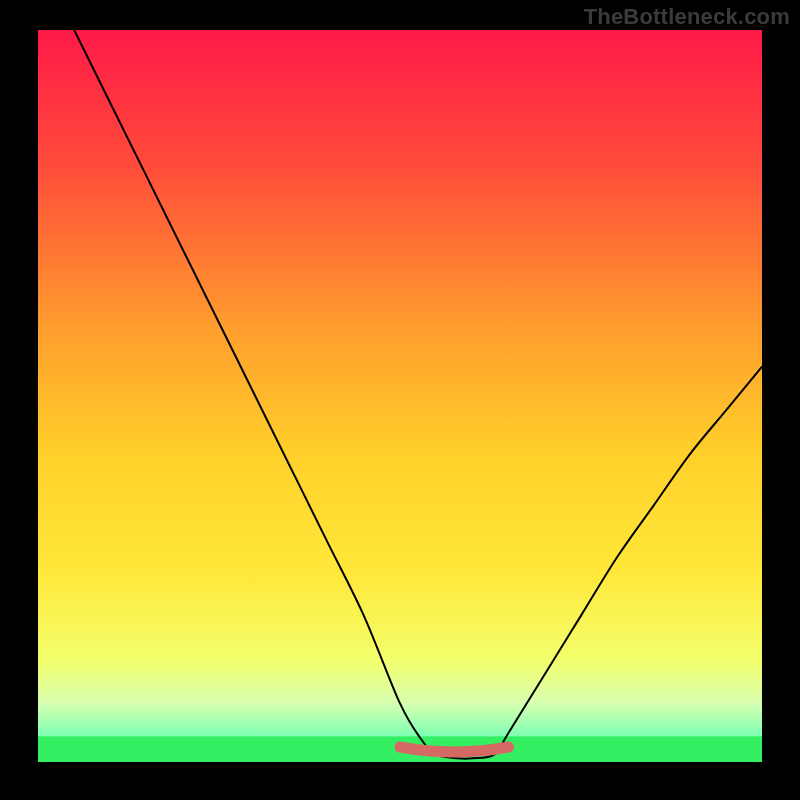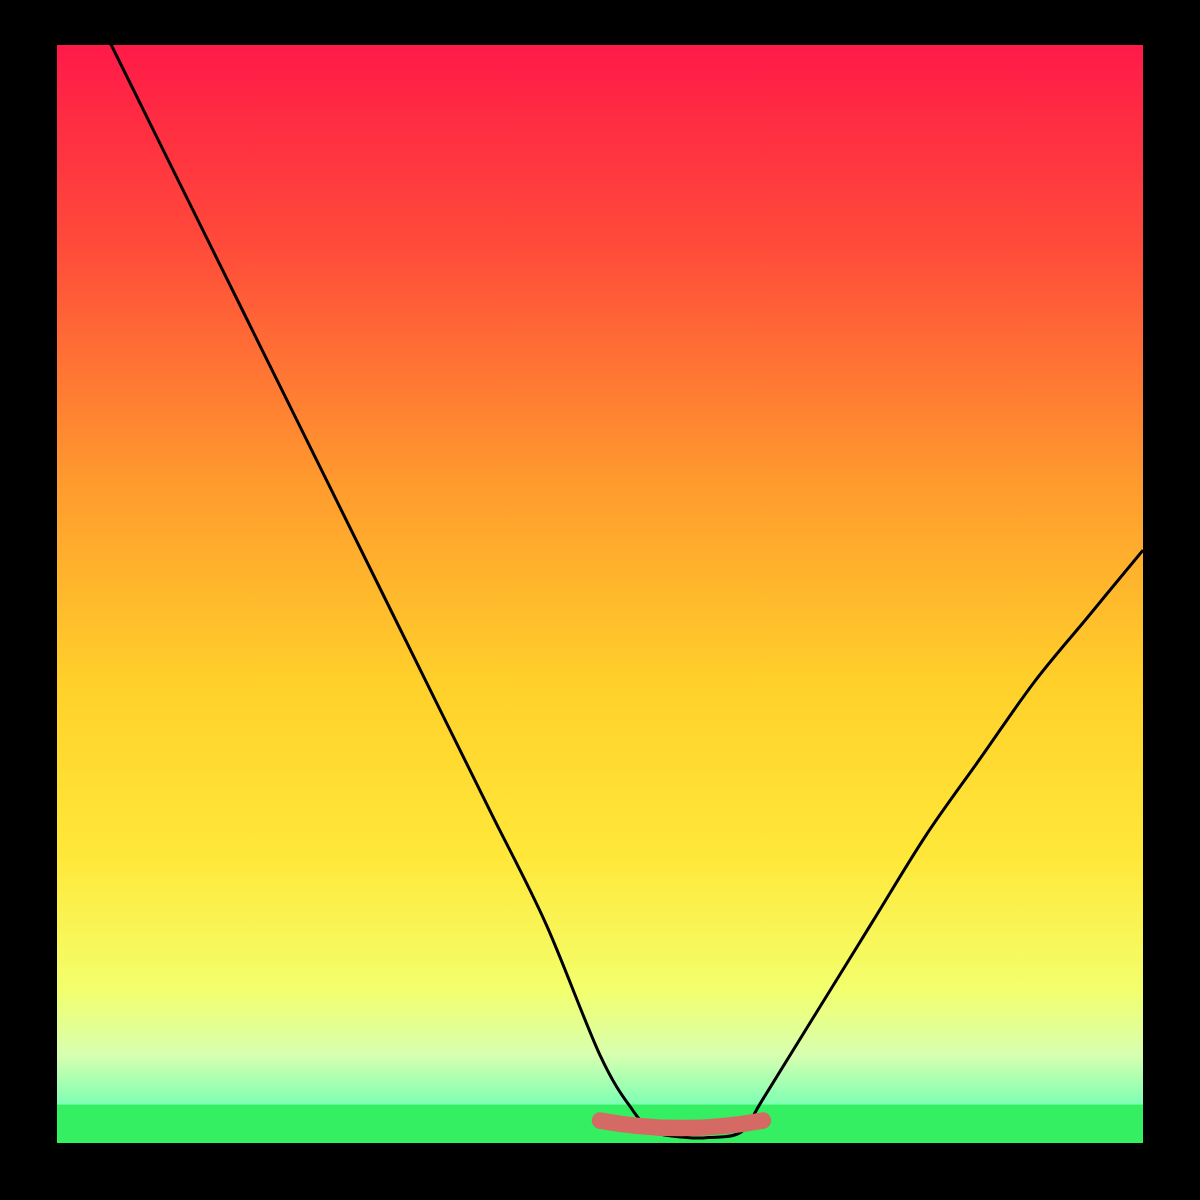--- a/index.html
+++ b/index.html
@@ -38,20 +38,21 @@
     display: block;
     width: 724px;
     height: 732px;
   }
 </style>
 </head>
 <body>
 
 <div class="frame">
 
+  <div class="watermark">TheBottleneck.com</div>
 
   <div class="plot">
     <svg id="chart-svg" viewBox="0 0 724 732" preserveAspectRatio="none">
       <defs>
         <linearGradient id="bg-grad" x1="0" y1="0" x2="0" y2="1">
             <stop offset="0%" stop-color="#ff1a48"></stop>
             <stop offset="18%" stop-color="#ff4a3a"></stop>
             <stop offset="40%" stop-color="#ff9b2e"></stop>
             <stop offset="57.99999999999999%" stop-color="#ffd02a"></stop>
             <stop offset="74%" stop-color="#ffe83a"></stop>

